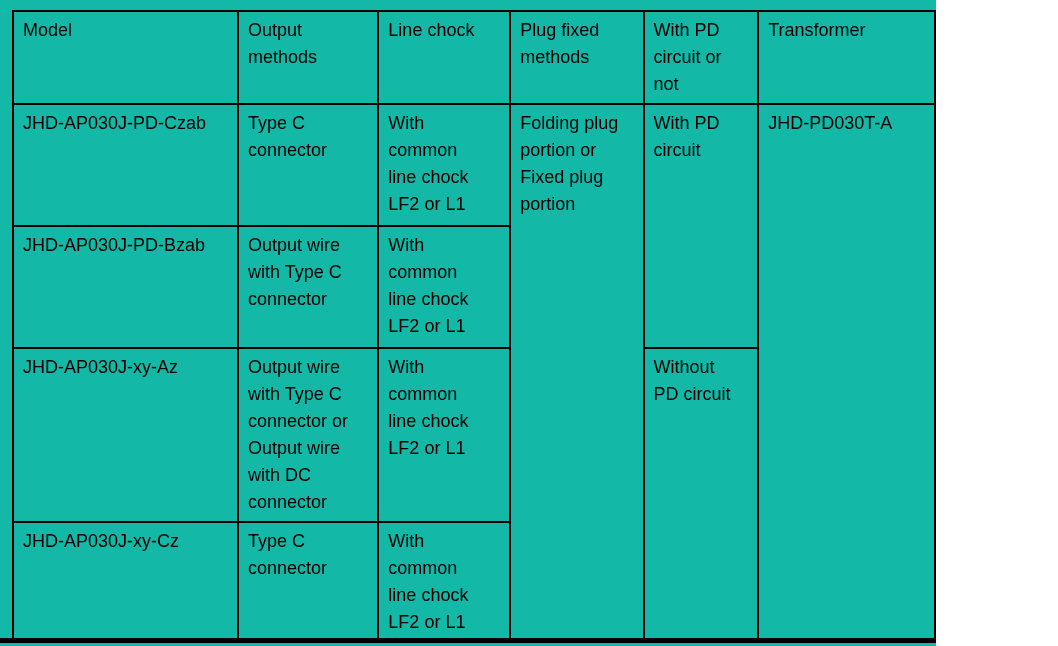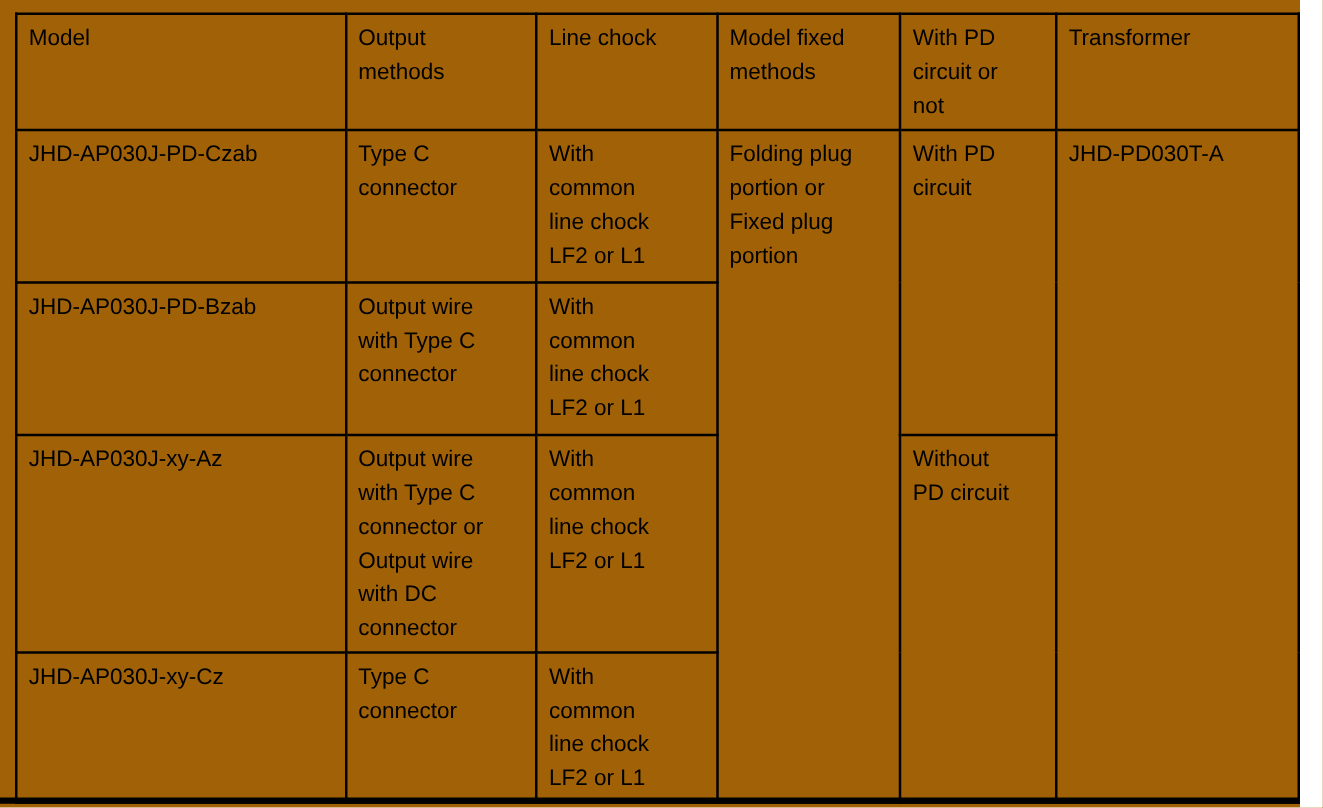--- a/index.html
+++ b/index.html
@@ -5,23 +5,23 @@
   * { margin: 0; padding: 0; box-sizing: border-box; }
   html, body {
     width: 1058px;
     height: 646px;
     background: #ffffff;
     font-family: "Liberation Sans", sans-serif;
     color: #000000;
   }
   .page {
     position: relative;
-    width: 1040px;
+    width: 936px;
     height: 646px;
-    background: #a16207;
+    background: #14b8a6;
     overflow: hidden;
   }
   table.spec-table {
     border-collapse: collapse;
     table-layout: fixed;
     margin: 10px 0 0 12px;
   }
   .spec-table th,
   .spec-table td {
     border: 2px solid #000000;
@@ -56,21 +56,21 @@
       <col style="width:148px">
       <col style="width:126px">
       <col style="width:196px">
     </colgroup>
     <thead>
       <tr style="height:88px">
         <th>Model</th>
         <th>Output
 methods</th>
         <th>Line chock</th>
-        <th>Model fixed
+        <th>Plug fixed
 methods</th>
         <th>With PD
 circuit or
 not</th>
         <th>Transformer</th>
       </tr>
     </thead>
     <tbody>
       <tr style="height:122px">
         <td>JHD-AP030J-PD-Czab</td>

